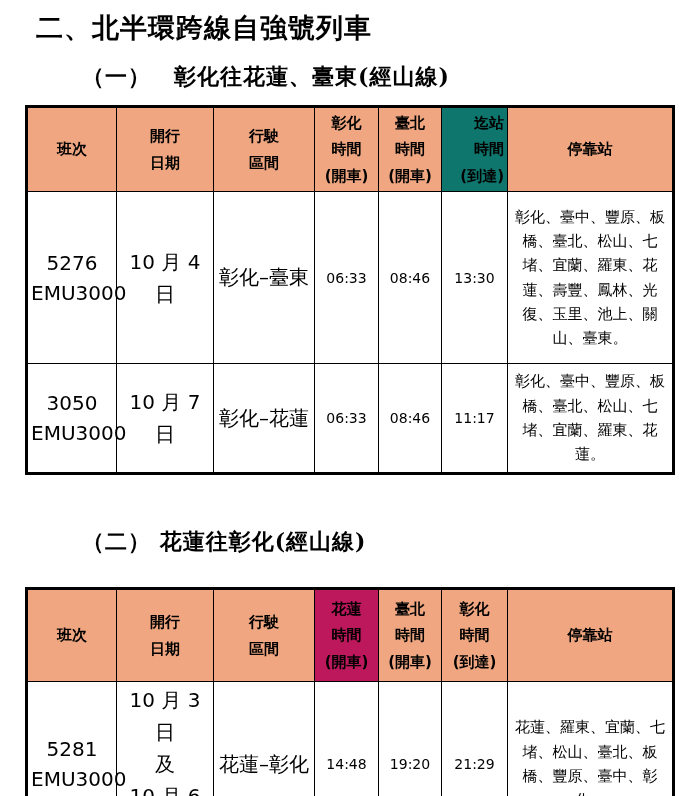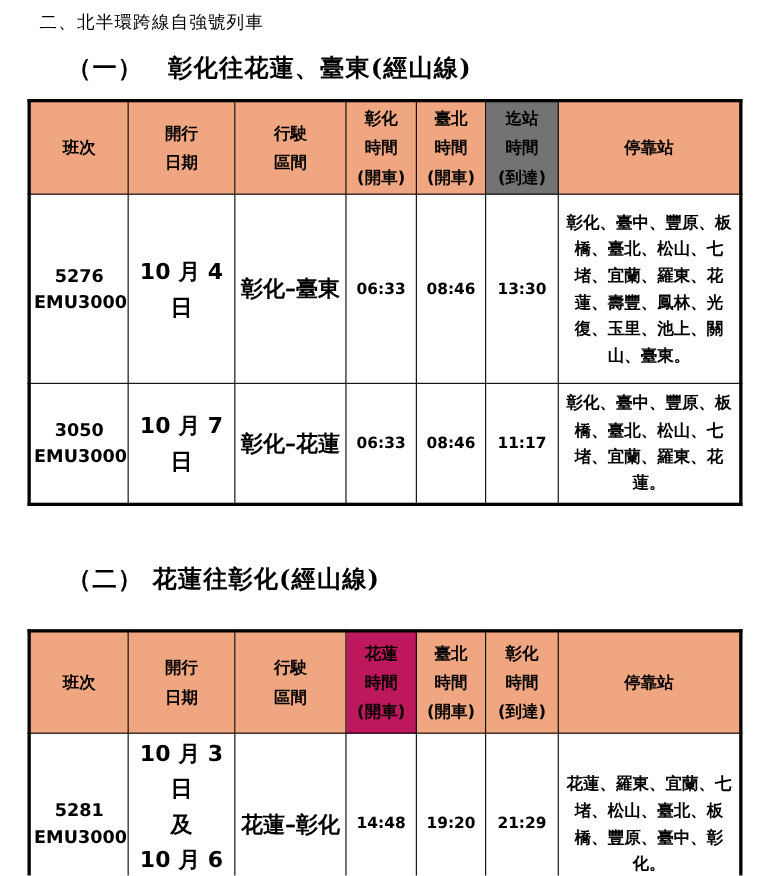--- a/index.html
+++ b/index.html
@@ -9,62 +9,62 @@
   }
   body {
     width: 696px;
     height: 796px;
     position: relative;
     font-family: "DejaVu Sans", sans-serif;
     color: #000000;
   }
   .doc-title {
     margin: 10px 0 0 36px;
-    font-size: 16px;
-    font-weight: normal;
+    font-size: 27px;
+    font-weight: bold;
     font-family: "DejaVu Serif", serif;
     letter-spacing: 1px;
   }
   .section-subtitle {
-    margin: 16px 0 13px 61px;
+    margin: 16px 0 13px 82px;
     font-size: 22px;
     font-weight: bold;
     font-family: "DejaVu Serif", serif;
     letter-spacing: 1px;
   }
   .section-subtitle.second {
     margin-top: 52px;
     margin-bottom: 30px;
   }
   table.timetable {
     border-collapse: collapse;
     table-layout: fixed;
     margin-left: 25px;
     width: 647px;
     border: 3px solid #000000;
   }
   table.timetable td, table.timetable th {
     border: 1px solid #000000;
     text-align: center;
     vertical-align: middle;
-    font-weight: bold;
+    font-weight: normal;
     padding: 2px 3px;
     box-sizing: border-box;
   }
   table.timetable th {
     font-size: 15px;
     line-height: 1.75;
     white-space: pre-line;
     font-weight: bold;
   }
   td.pre {
     white-space: pre-line;
   }
   td.train-no {
-    font-size: 16px;
+    font-size: 20px;
     line-height: 1.5;
     margin-left: 34px;
   }
   td.date-cell {
     font-size: 20px;
     line-height: 1.6;
   }
   td.route-cell {
     font-size: 20px;
   }
@@ -101,21 +101,21 @@
     <th class="hdr" style="background-color: rgb(240, 167, 129);">開行
 日期</th>
     <th class="hdr" style="background-color: rgb(240, 167, 129);">行駛
 區間</th>
     <th class="hdr" style="background-color: rgb(240, 167, 129);">彰化
 時間
 (開車)</th>
     <th class="hdr" style="background-color: rgb(240, 167, 129);">臺北
 時間
 (開車)</th>
-    <th class="hdr" style="background-color: #737373;">迄站
+    <th class="hdr" style="background-color: #0f766e; text-align: right;">迄站
 時間
 (到達)</th>
     <th class="hdr" style="background-color: rgb(240, 167, 129);">停靠站</th>
   </tr>
   <tr style="height:172px">
     <td class="pre train-no">5276
 EMU3000</td>
     <td class="date-cell pre">10 月 4 日</td>
     <td class="route-cell">彰化–臺東</td>
     <td class="time-cell">06:33</td>

